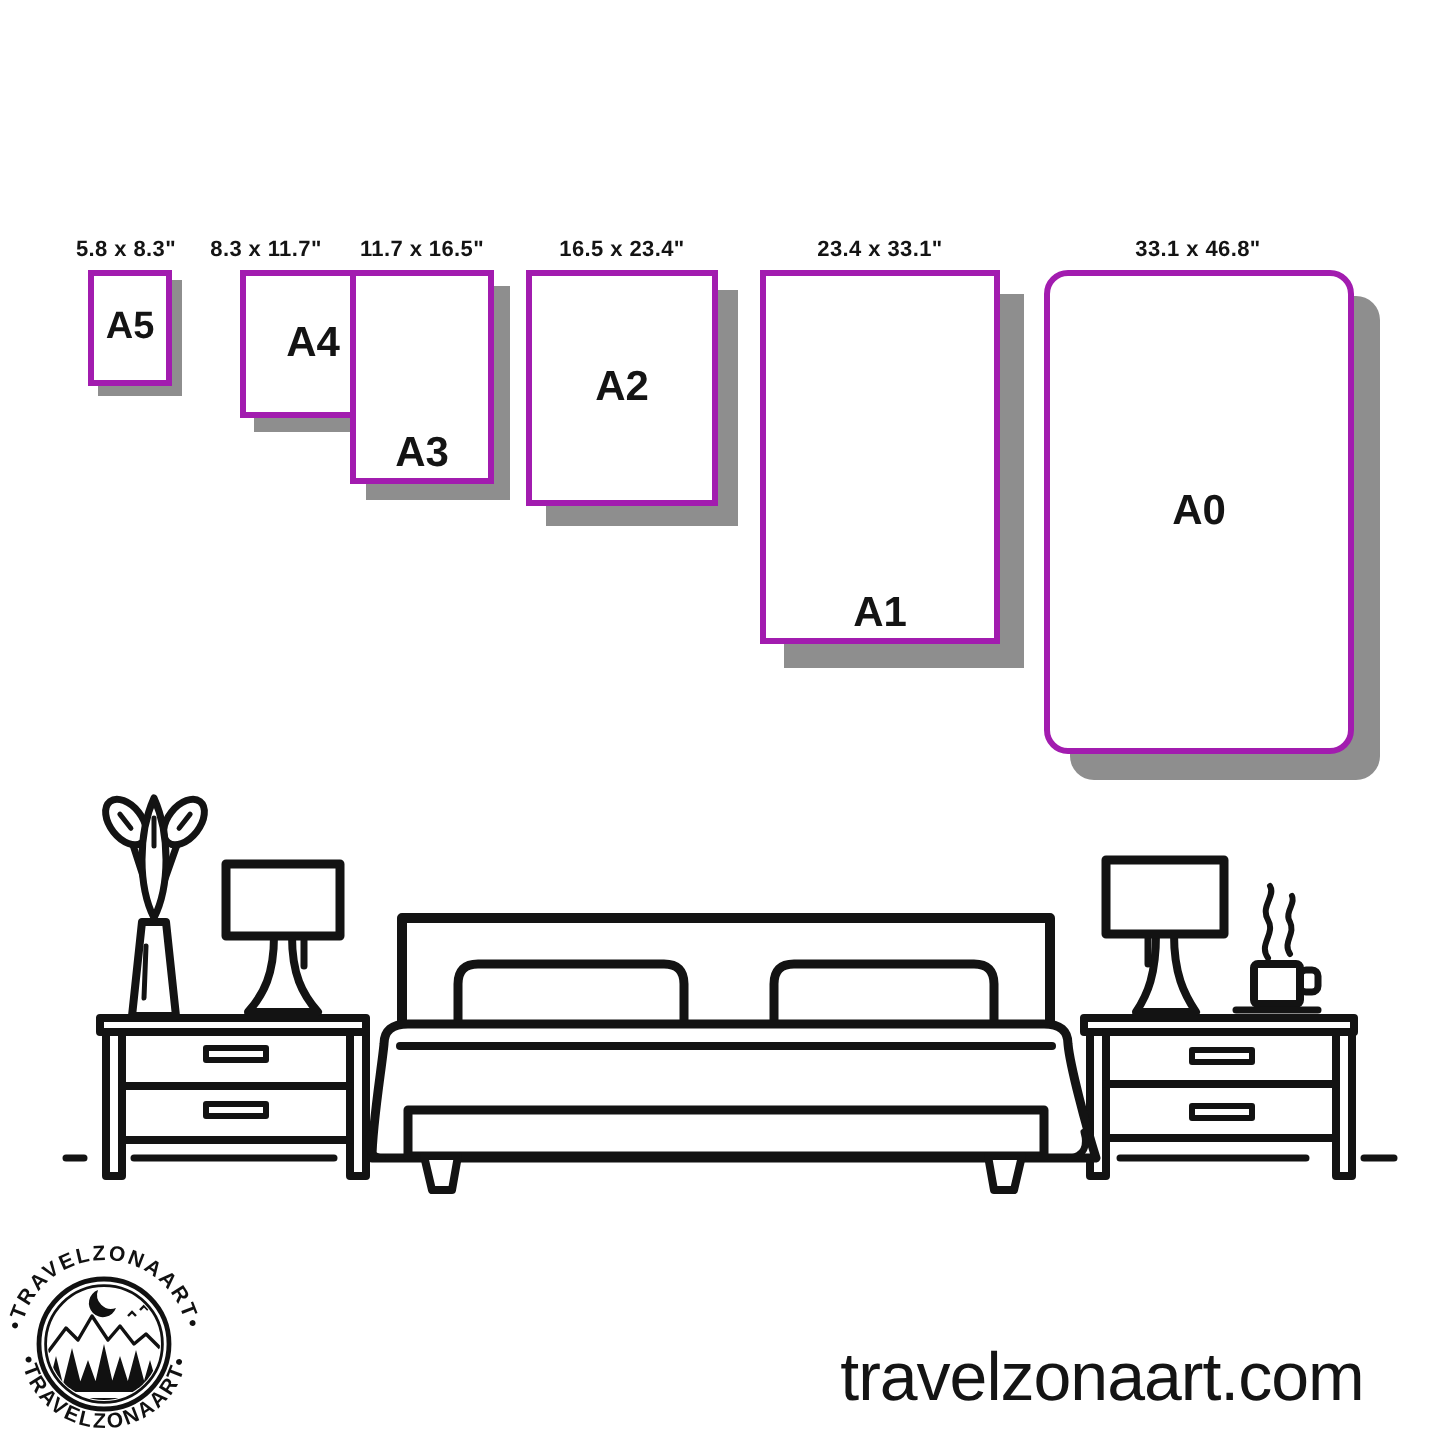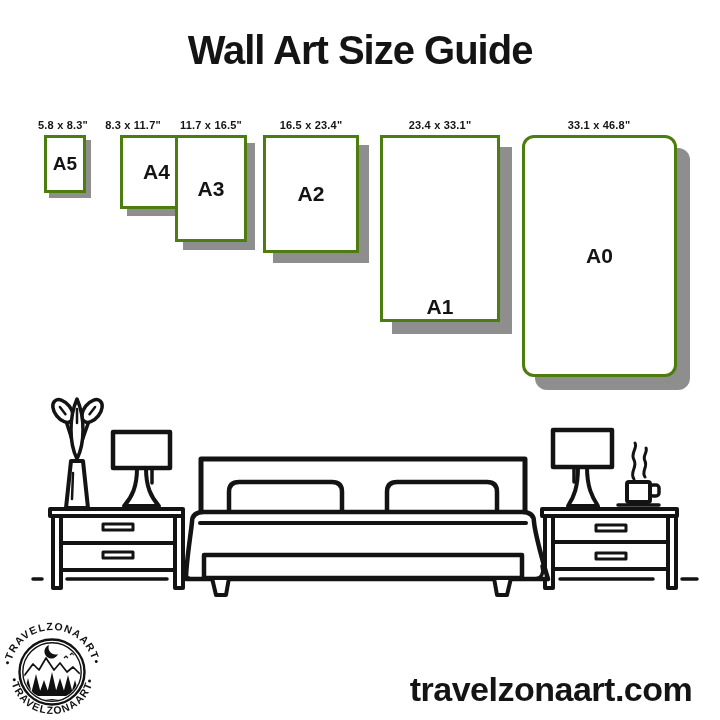--- a/index.html
+++ b/index.html
@@ -12,46 +12,45 @@
     position:absolute;left:0;right:0;top:28px;margin:0;
     text-align:center;font-size:40px;font-weight:bold;letter-spacing:-1px;color:#141414;
   }
   
   .dim-label{
     position:absolute;top:119px;transform:translateX(-50%);
     font-size:11px;font-weight:bold;white-space:nowrap;color:#141414;letter-spacing:.2px;
   }
   .paper{
     position:absolute;top:135px;box-sizing:border-box;background:#fff;
-    border:3px solid #4d7c0f;display:flex;align-items:center;justify-content:center;
+    border:3px solid #a21caf;display:flex;align-items:center;justify-content:center;
     font-weight:bold;font-size:21px;color:#141414;
   }
   .dim-a5{left:63px;}  .p-a5{left:44px;width:42px;height:58px;box-shadow:5px 5px 0 #8e8e8e;font-size:19px;}
   .dim-a4{left:133px;} .p-a4{left:120px;width:73px;height:74px;box-shadow:7px 7px 0 #8e8e8e;}
-  .dim-a3{left:211px;} .p-a3{left:175px;width:72px;height:107px;box-shadow:8px 8px 0 #8e8e8e;}
+  .dim-a3{left:211px;} .p-a3{left:175px;width:72px;height:107px;box-shadow:8px 8px 0 #8e8e8e;align-items:flex-end;}
   .dim-a2{left:311px;} .p-a2{left:263px;width:96px;height:118px;box-shadow:10px 10px 0 #8e8e8e;}
   .dim-a1{left:440px;} .p-a1{left:380px;width:120px;height:187px;box-shadow:12px 12px 0 #8e8e8e;align-items:flex-end;}
   .dim-a0{left:599px;} .p-a0{left:522px;width:155px;height:242px;box-shadow:13px 13px 0 #8e8e8e;border-radius:12px;}
   
   .scene{position:absolute;left:0;top:375px;width:720px;height:230px;}
   
   .logo{position:absolute;left:4px;top:612px;width:96px;height:112px;overflow:visible;}
   .arc-text{font-family:"Liberation Sans",sans-serif;font-size:10.5px;font-weight:bold;letter-spacing:1.2px;fill:#111;}
   
   .website{
     position:absolute;left:551px;top:670px;transform:translateX(-50%);
-    font-size:34px;font-weight:bold;letter-spacing:-.5px;color:#141414;white-space:nowrap;
+    font-size:34px;font-weight:normal;letter-spacing:-.5px;color:#141414;white-space:nowrap;
   }
 </style>
 </head>
 <body>
 
 <div class="canvas">
 
-  <h1 class="title">Wall Art Size Guide</h1>
 
   <div>
     <div class="dim-label dim-a5">5.8 x 8.3"</div>
     <div class="paper p-a5">
         <span>A5</span>
       </div>
 
     <div class="dim-label dim-a4">8.3 x 11.7"</div>
     <div class="paper p-a4">
         <span>A4</span>

